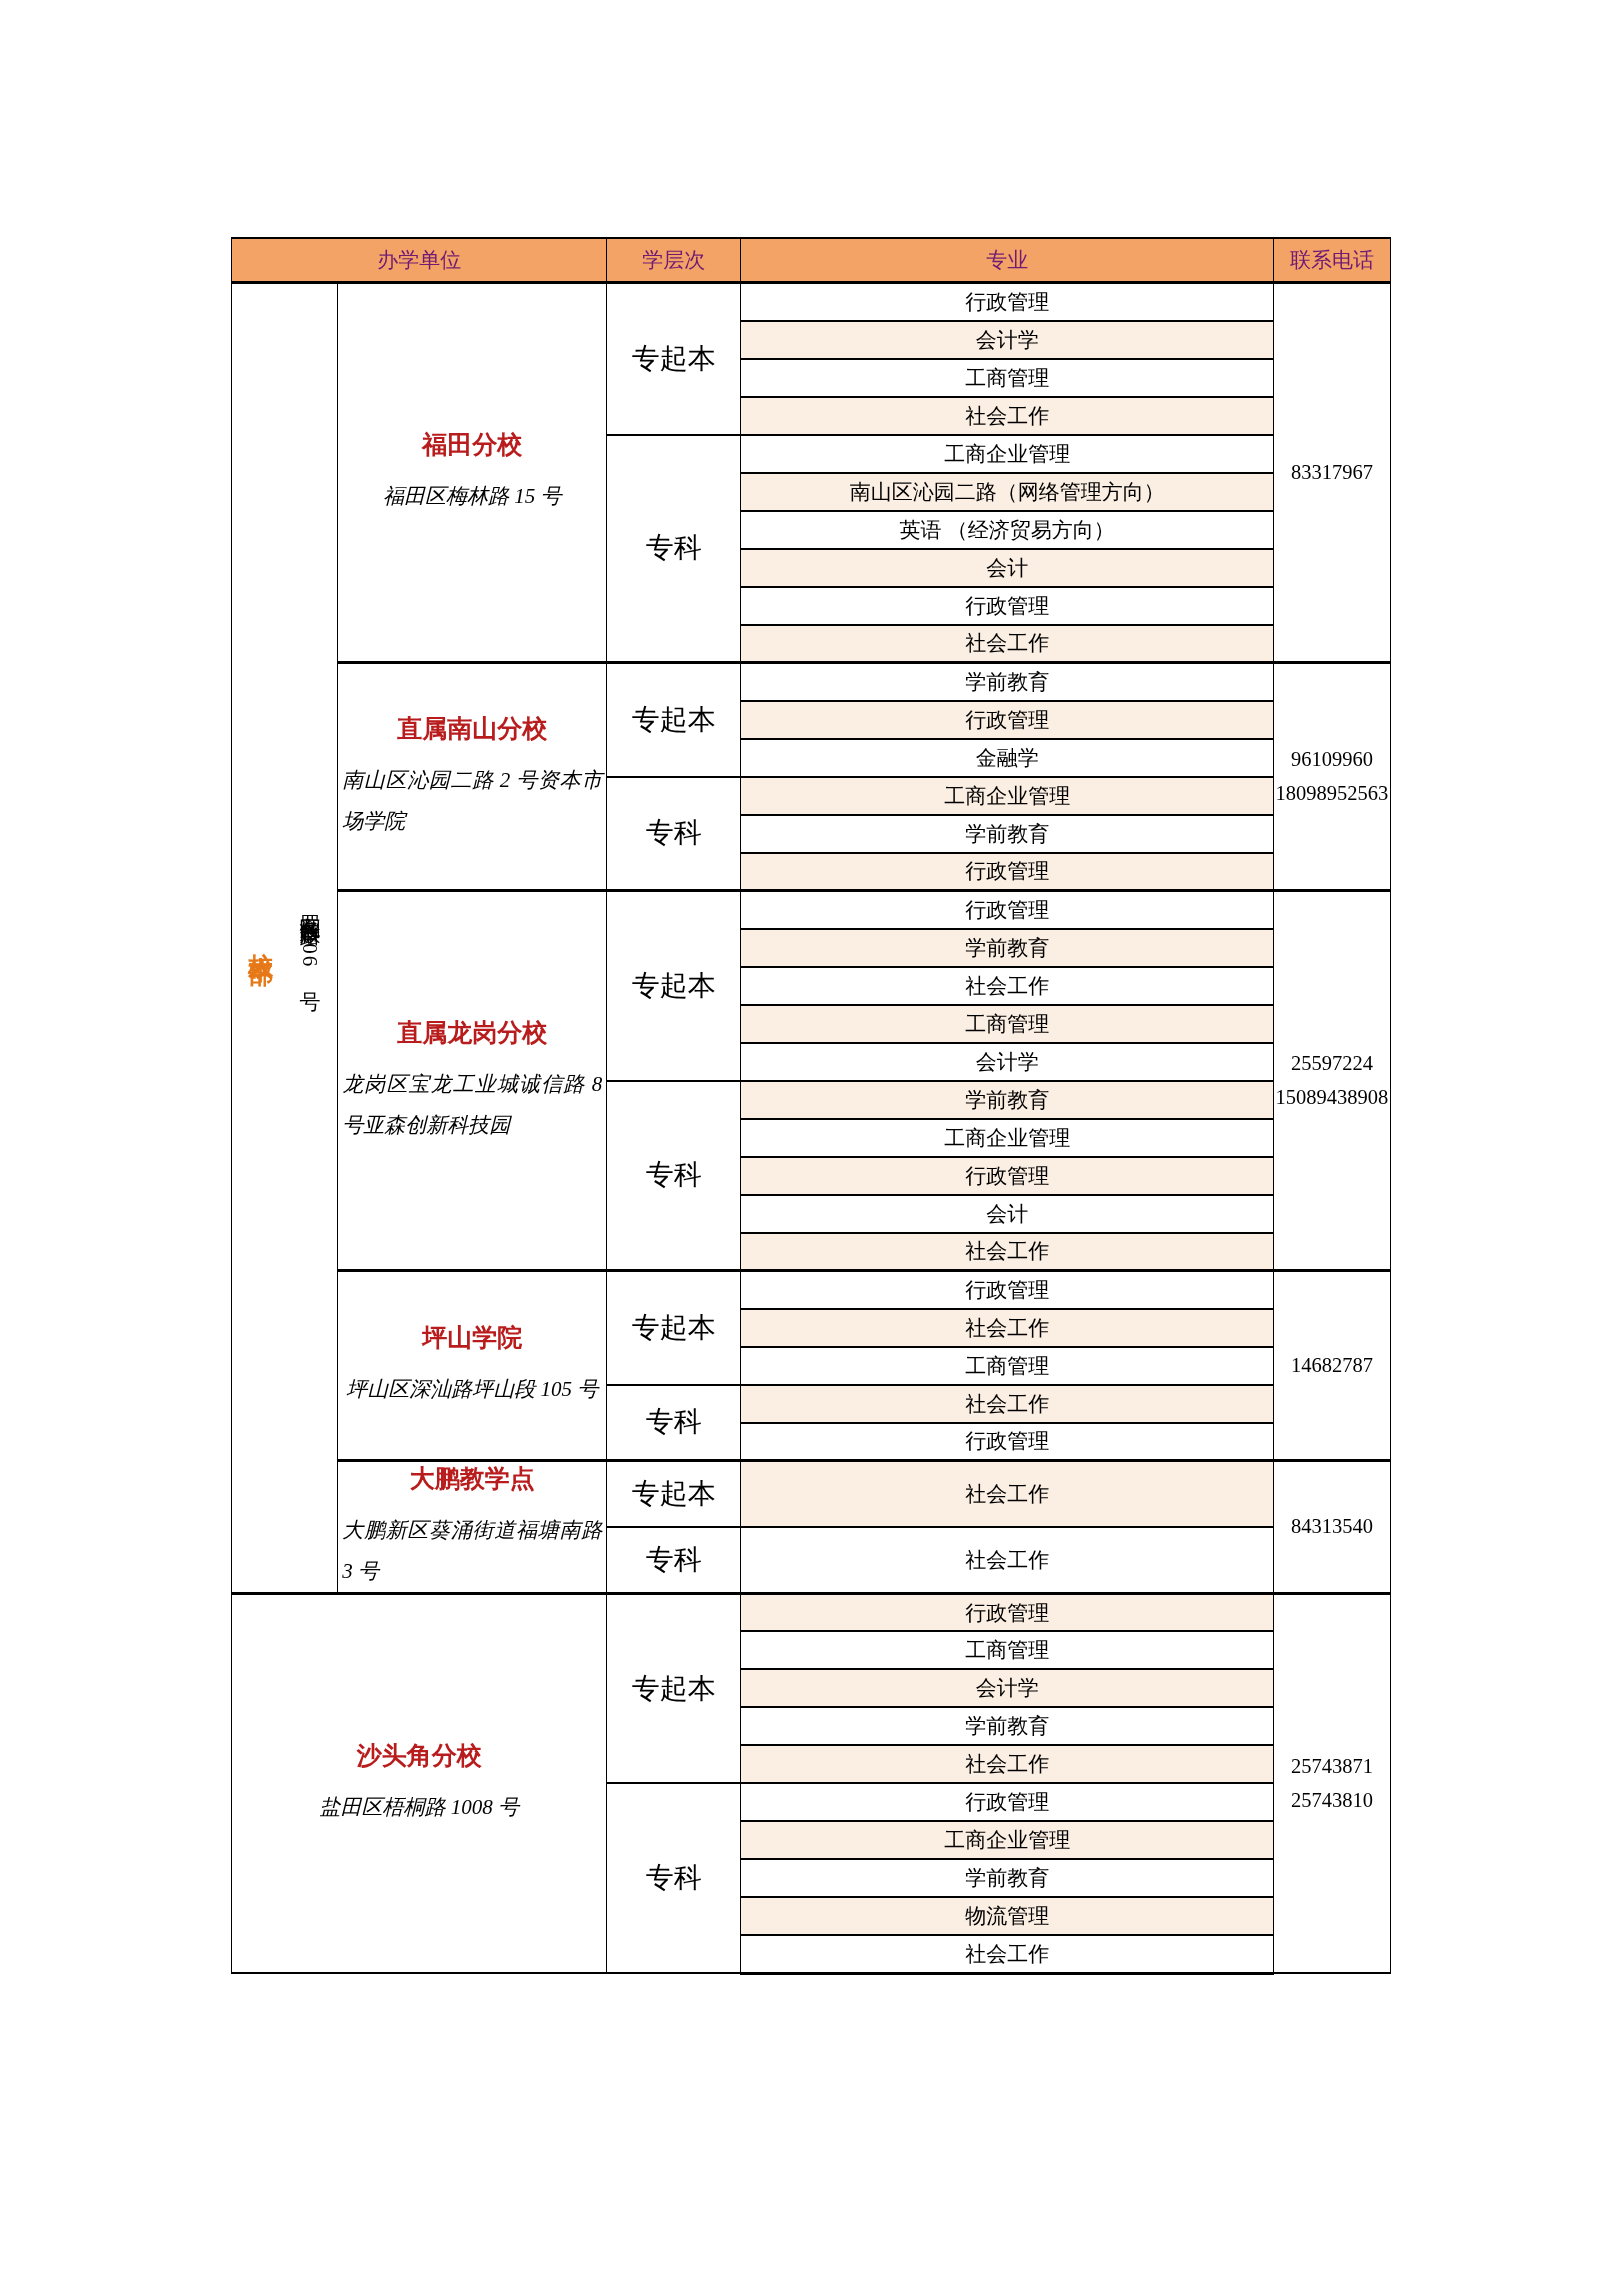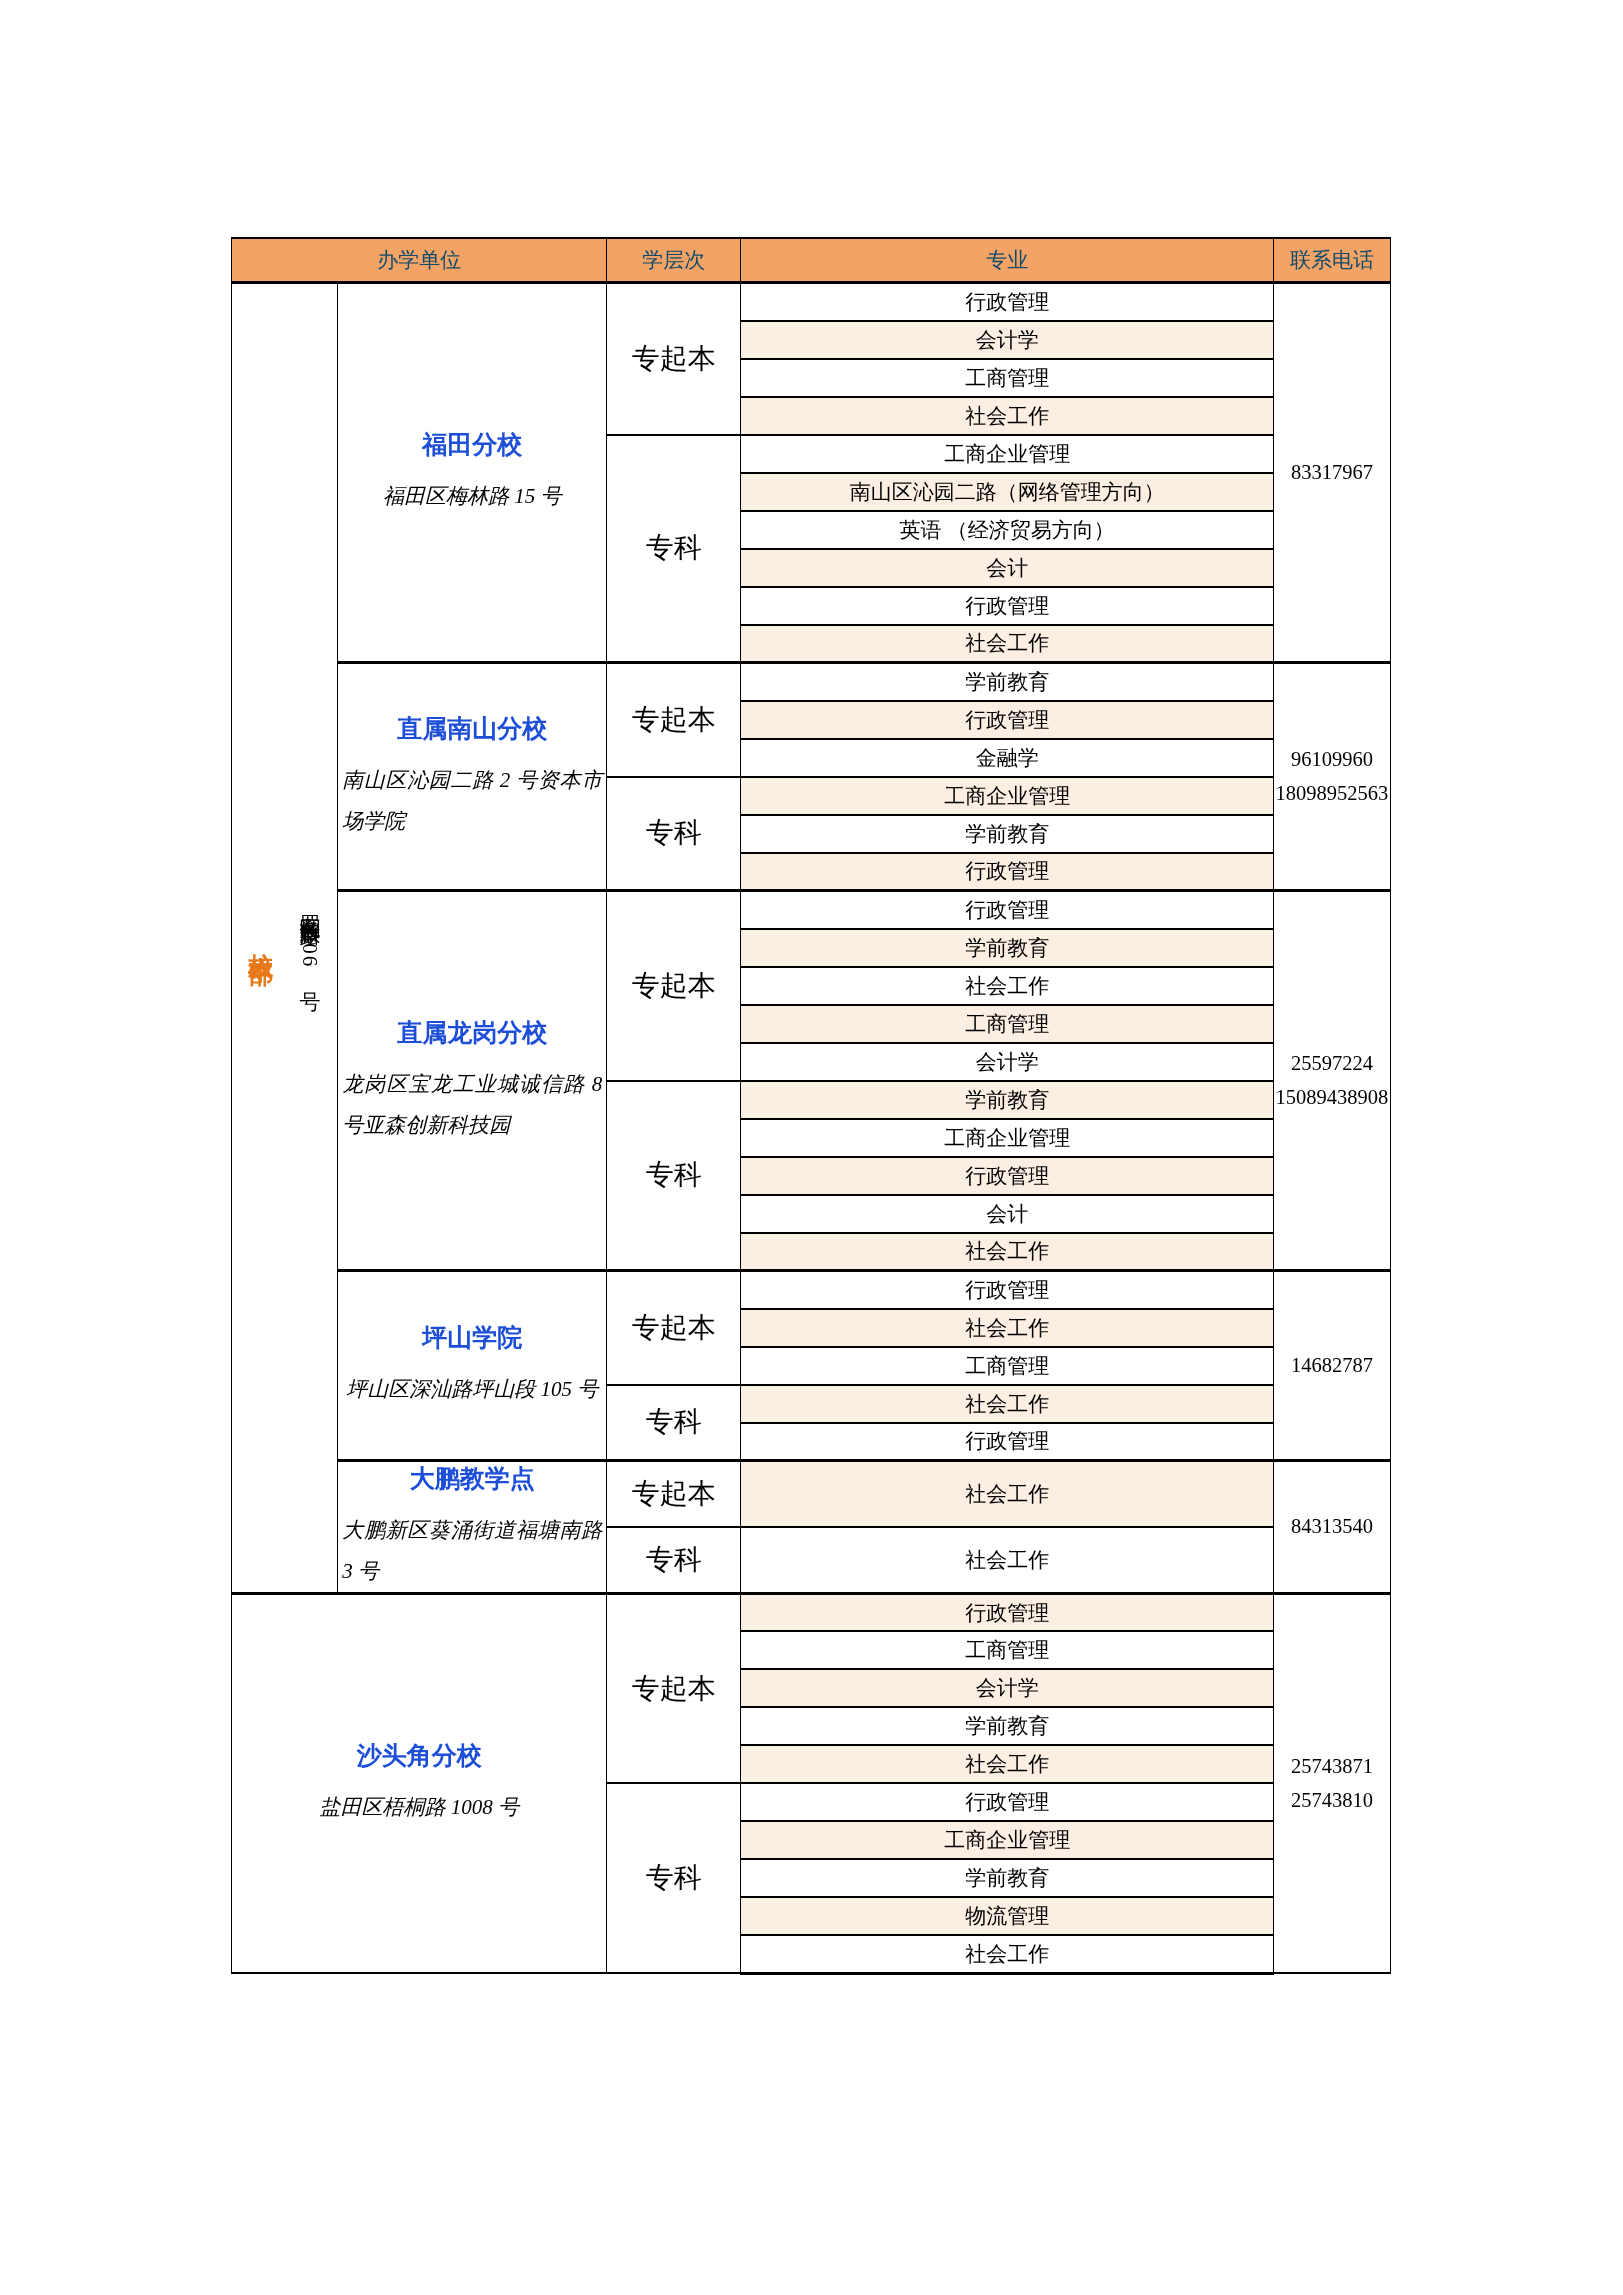--- a/index.html
+++ b/index.html
@@ -28,21 +28,21 @@
     border: solid #000;
     border-width: 2px 1.4px;
     padding: 0;
     text-align: center;
     vertical-align: middle;
     overflow: hidden;
   }
   
   .tbl thead th {
     background: #F3A365;
-    color: #0c4a6e;
+    color: #701a75;
     font-family: "Liberation Sans", "DejaVu Sans", sans-serif;
     font-weight: normal;
     font-size: 21px;
     height: 42px;
     border-top-width: 2px;
     border-bottom-width: 3.4px;
   }
   
   tr.u1 { height: 38px; }
   tr.u2 { height: 61px; }
@@ -51,21 +51,21 @@
   tbody tr:last-child > td { border-bottom-width: 3.4px; }
   
   td.level { font-size: 28px; }
   td.major { font-size: 21px; }
   td.major.peach { background: #FBEEE2; }
   td.phone { font-size: 20.5px; }
   td.phone .ph { display: block; margin: 11.6px 0; letter-spacing: 0px; text-align: center; }
   
   td.school .name {
     display: block;
-    color: #1d4ed8;
+    color: #b91c1c;
     font-family: "Liberation Sans", "DejaVu Sans", sans-serif;
     font-weight: bold;
     font-size: 25px;
     margin-bottom: 15px;
   }
   td.school .addr {
     display: block;
     font-size: 21px;
     line-height: 1.95;
     padding: 0 4.1px;

